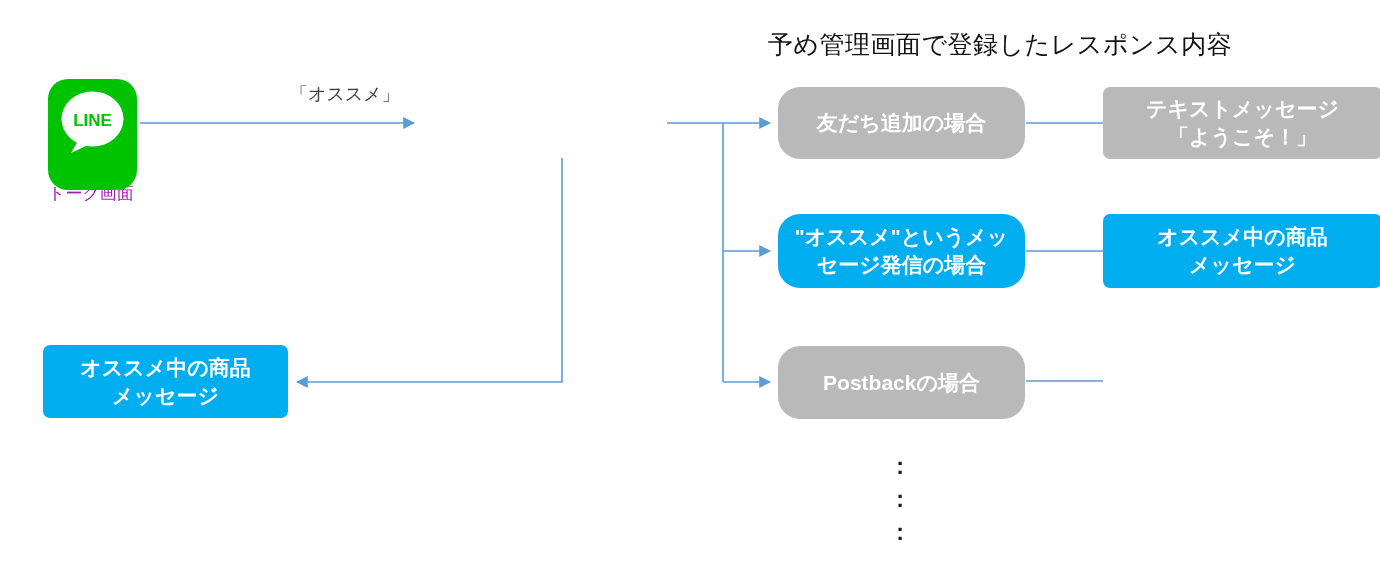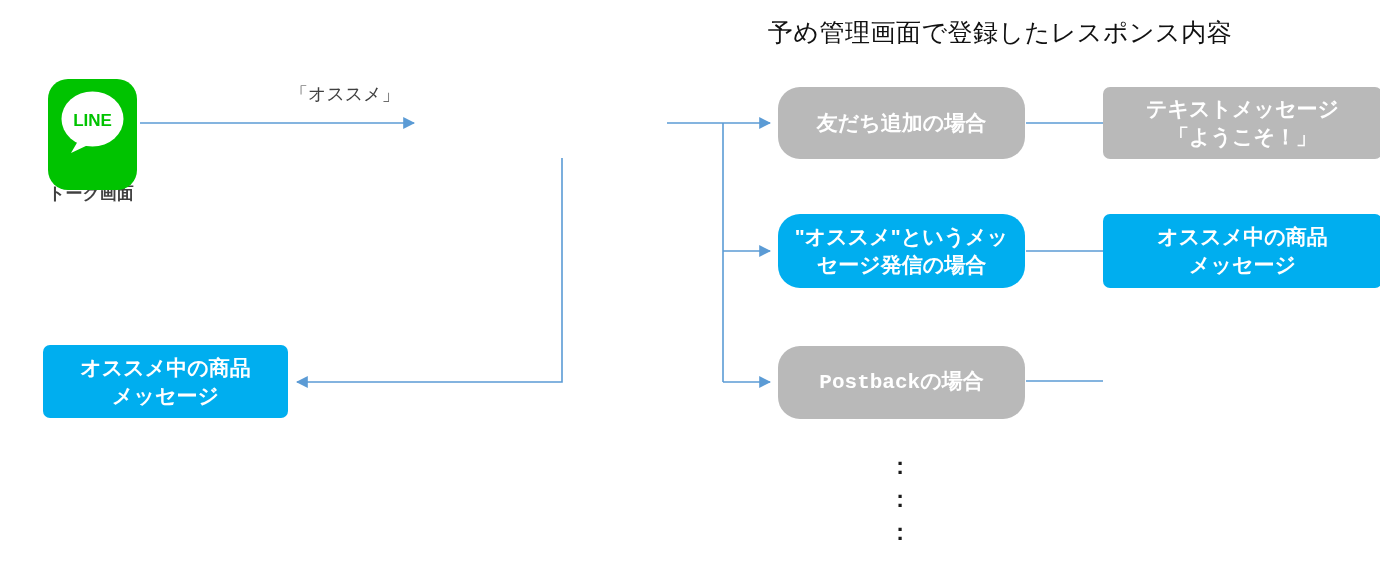--- a/index.html
+++ b/index.html
@@ -1,48 +1,48 @@
 <!DOCTYPE html>
 <html style="--accent-blue: #00AEEF; --webhook-blue: #3FA9DC; --box-gray: #B9B9B9; --line-green: #00C300; --connector-blue: #5B9BD5;"><head>
 <meta charset="utf-8">
 <style>
   html,body{margin:0;padding:0;background:#fff;font-family:"Liberation Sans",sans-serif;}
   .stage{position:relative;width:1380px;height:562px;background:#fff;overflow:hidden;}
 
-  .title{position:absolute;left:700px;top:16px;width:600px;text-align:center;
+  .title{position:absolute;left:700px;top:28px;width:600px;text-align:center;
          font-size:25px;color:#111;letter-spacing:0.5px;white-space:nowrap;}
 
   
   .wires{position:absolute;left:0;top:0;width:1380px;height:562px;z-index:0;}
 
   
   .line-app{position:absolute;left:48px;top:79px;width:89px;height:111px;border-radius:20px;
             background:var(--line-green,#00C300);z-index:1;}
-  .line-caption{position:absolute;left:48px;top:182px;font-size:17px;color:#404040;white-space:nowrap;font-weight:bold;}
+  .line-caption{position:absolute;left:48px;top:182px;font-size:17px;color:#a21caf;white-space:nowrap;}
 
   .trigger-label{position:absolute;left:290px;top:82px;font-size:18px;color:#404040;white-space:nowrap;}
 
   
   .webhook-box{position:absolute;left:462px;top:88px;width:205px;height:70px;border-radius:9px;
                background:var(--webhook-blue,#3FA9DC);z-index:1;}
   .webhook-label{position:absolute;left:46px;top:0;height:70px;line-height:70px;
                  color:#fff;font-size:23px;font-weight:bold;letter-spacing:0.5px;}
   .globe-icon{position:absolute;left:-36px;top:-1px;}
   .orbit-icon{position:absolute;left:-10px;top:13px;}
 
   
   .fbox{position:absolute;z-index:1;border-radius:7px;display:flex;align-items:center;justify-content:center;
         color:#fff;font-weight:bold;font-size:21px;line-height:1.32;text-align:center;white-space:pre-line;}
   .gray{background:var(--box-gray,#B9B9B9);}
   .blue{background:var(--accent-blue,#00AEEF);}
   .col-case{left:778px;width:247px;border-radius:22px;}
   .col-resp{left:1103px;width:279px;}
   .r1{top:87px;height:72px;}
   .r2{top:214px;height:74px;}
-  .r3{top:346px;height:73px;font-family:Liberation Mono, monospace;}
+  .r3{top:346px;height:73px;}
   .reply-box{left:43px;top:345px;width:245px;height:73px;}
 
   .dots{position:absolute;left:880px;top:450px;width:40px;text-align:center;z-index:1;
         color:#1a1a1a;font-weight:bold;font-size:23px;line-height:33px;}
   .dots span{display:block;}
 </style>
 </head>
 <body>
 
 <div class="stage">

